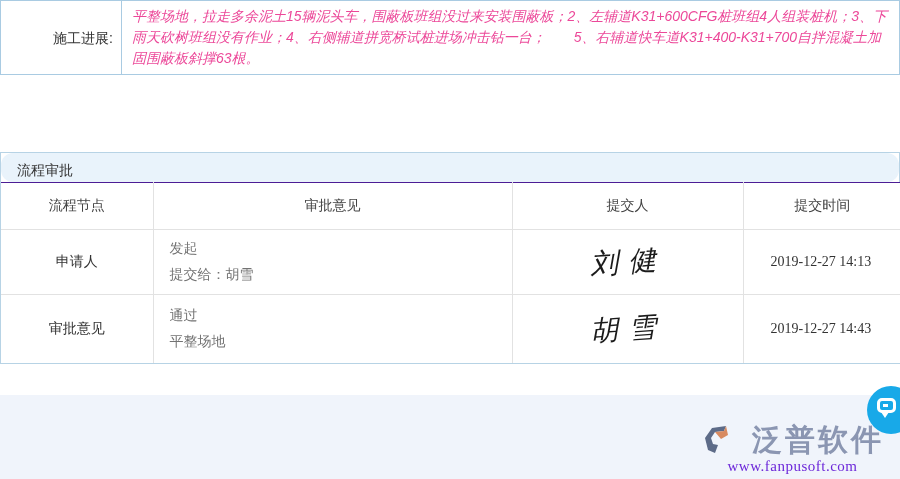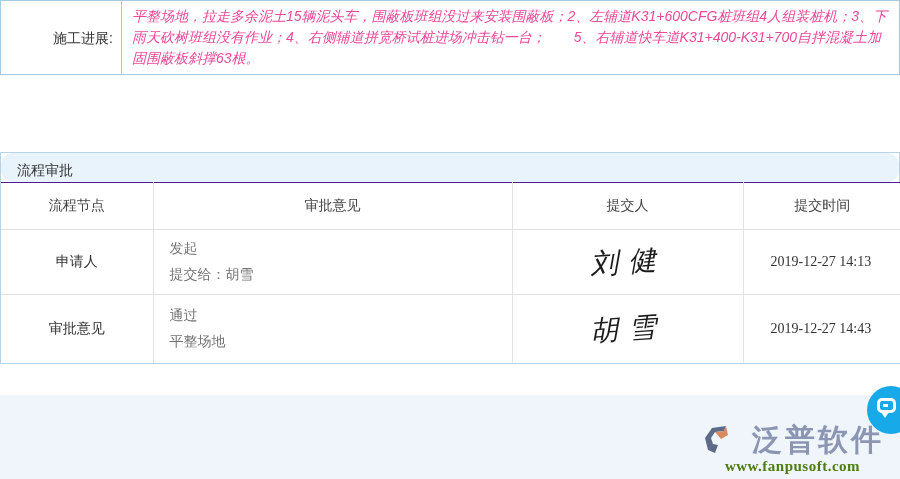--- a/index.html
+++ b/index.html
@@ -116,22 +116,22 @@
   .brand-name {
     font-size: 30px;
     font-weight: bold;
     color: #8b96b2;
     letter-spacing: 3px;
     line-height: 34px;
   }
   .brand-url {
     font-family: "Liberation Serif", "DejaVu Serif", serif;
     font-size: 15px;
-    font-weight: bold;
-    color: #4d7c0f;
+    font-weight: normal;
+    color: #6d28d9;
     letter-spacing: 0.5px;
     margin-top: -3px;
   }
 
   
   .chat-btn {
     position: absolute; top: 386px; right: -15px;
     width: 48px; height: 48px;
     border-radius: 50%;
     background: #18a9e8;

